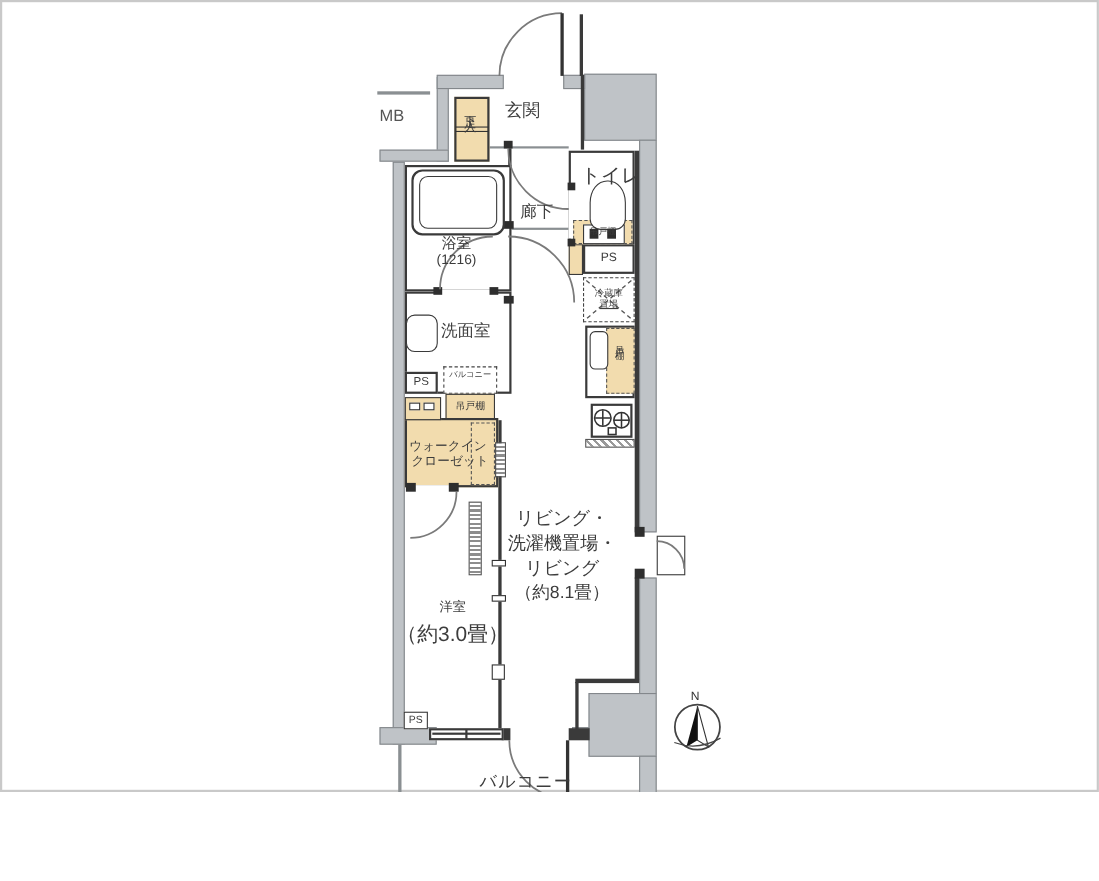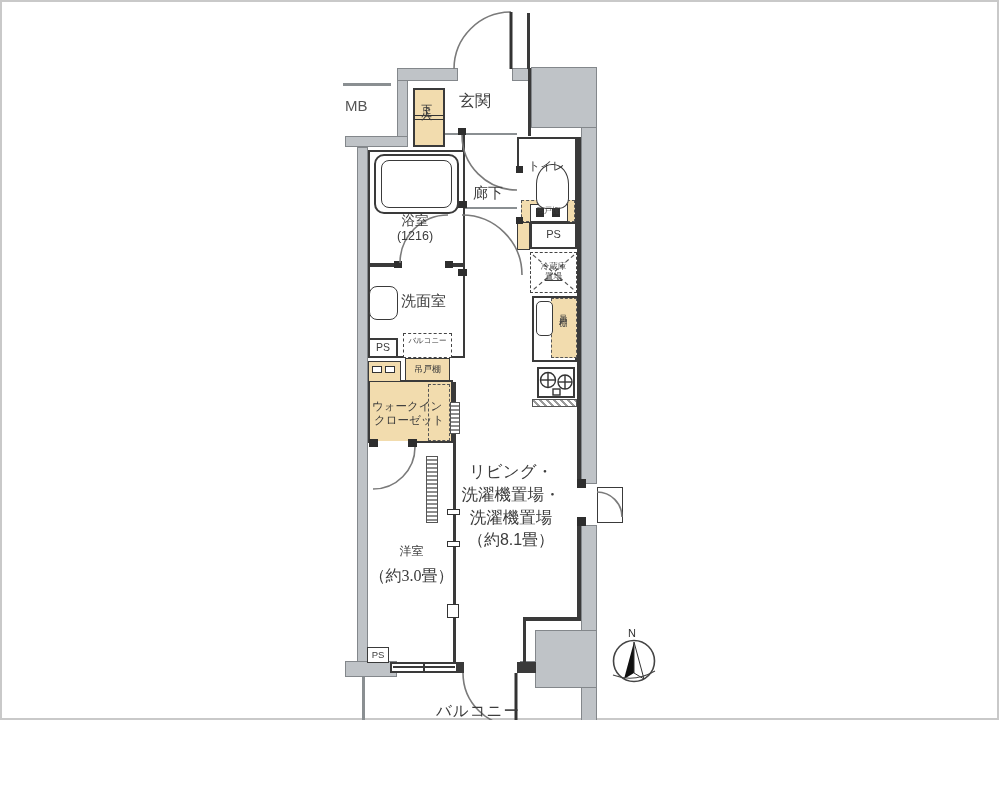--- a/index.html
+++ b/index.html
@@ -155,37 +155,37 @@
       <polygon points="634,642 624,679 634,673" fill="#111"></polygon>
       <polygon points="634,642 644,679 634,673" fill="#fff" stroke="#333" stroke-width="1"></polygon>
       <path d="M 613 675 Q 634 683 655 671" stroke="#444" stroke-width="1.1" fill="none"></path>
     </g>
   </svg>
 
   <div class="lbl" style="left:345px;top:97px;font-size:15px;color:#555;">MB</div>
   <div class="lbl" style="left:459px;top:92px;font-size:16px;">玄関</div>
   <div class="lbl vert" style="left:420px;top:96px;font-size:11px;letter-spacing:2px;">下足入</div>
   <div class="lbl" style="left:473px;top:184px;font-size:15px;">廊下</div>
-  <div class="lbl" style="left:528px;top:160px;font-size:12px;">トイレ</div>
+  <div class="lbl" style="left:528px;top:149px;font-size:18px;">トイレ</div>
   <div class="lbl ctr" style="left:382px;top:213px;width:66px;font-size:13.5px;">浴室</div>
   <div class="lbl ctr" style="left:382px;top:229px;width:66px;font-size:12.5px;">(1216)</div>
   <div class="lbl" style="left:401px;top:292px;font-size:15px;">洗面室</div>
   <div class="lbl ctr" style="left:368px;top:341px;width:30px;font-size:10.5px;">PS</div>
   <div class="lbl ctr" style="left:530px;top:228px;width:47px;font-size:11px;">PS</div>
   <div class="lbl ctr" style="left:367px;top:650px;width:22px;font-size:9.5px;">PS</div>
   <div class="lbl ctr" style="left:403px;top:337px;width:49px;font-size:7.5px;">バルコニー</div>
   <div class="lbl ctr" style="left:405px;top:364px;width:45px;font-size:9px;">吊戸棚</div>
   <div class="lbl ctr" style="left:521px;top:206px;width:54px;font-size:8px;">吊戸棚</div>
   <div class="lbl vert" style="left:558px;top:308px;font-size:8.5px;letter-spacing:2px;">吊戸棚</div>
   <div class="lbl ctr" style="left:530px;top:262px;width:47px;font-size:8.5px;">冷蔵庫</div>
   <div class="lbl ctr" style="left:530px;top:272px;width:47px;font-size:8.5px;text-decoration:underline;">置場</div>
   <div class="lbl" style="left:372px;top:400px;font-size:11.5px;">ウォークイン</div>
   <div class="lbl" style="left:374px;top:414px;font-size:11.5px;">クローゼット</div>
   <div class="lbl ctr" style="left:455px;top:462px;width:112px;font-size:16.5px;">リビング・</div>
   <div class="lbl ctr" style="left:455px;top:485px;width:112px;font-size:16.5px;">洗濯機置場・</div>
-  <div class="lbl ctr" style="left:455px;top:508px;width:112px;font-size:16.5px;">洗濯機置場</div>
+  <div class="lbl ctr" style="left:455px;top:508px;width:112px;font-size:16.5px;">リビング</div>
   <div class="lbl ctr" style="left:449px;top:531px;width:124px;font-size:16px;">（約8.1畳）</div>
   <div class="lbl ctr" style="left:369px;top:545px;width:85px;font-size:12px;">洋室</div>
-  <div class="lbl ctr" style="left:360px;top:567px;width:103px;font-size:16px;font-family:Liberation Serif, serif;">（約3.0畳）</div>
+  <div class="lbl ctr" style="left:360px;top:567px;width:103px;font-size:19px;">（約3.0畳）</div>
   <div class="lbl" style="left:436px;top:702px;font-size:15.5px;letter-spacing:1px;">バルコニー</div>
   <div class="lbl" style="left:628px;top:627px;font-size:11px;color:#333;">N</div>
 
 </div>
 
 </body></html>

